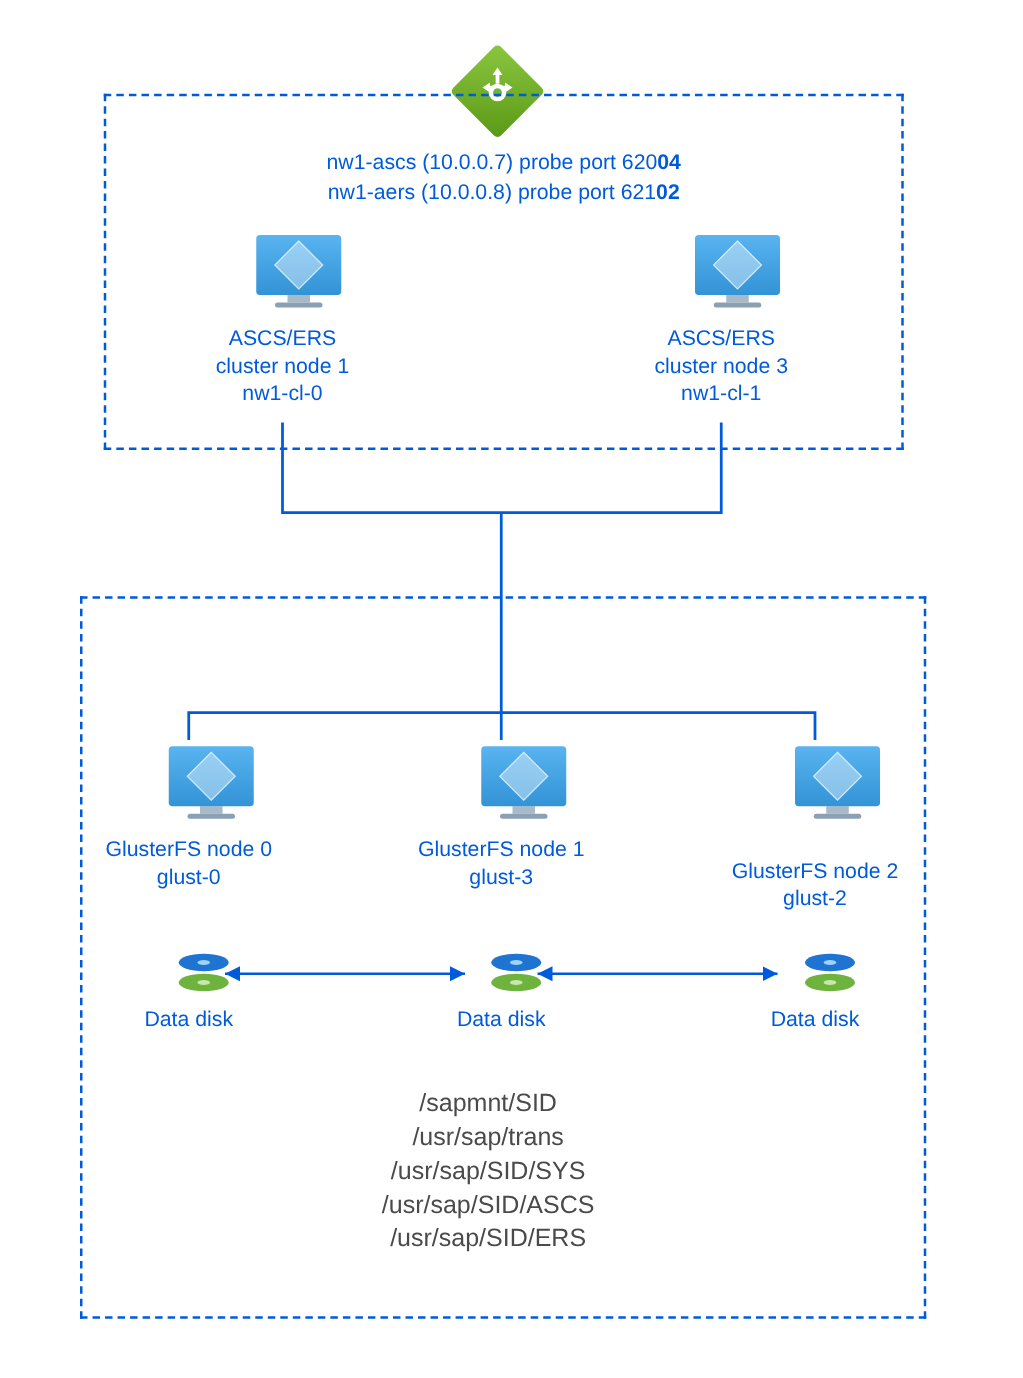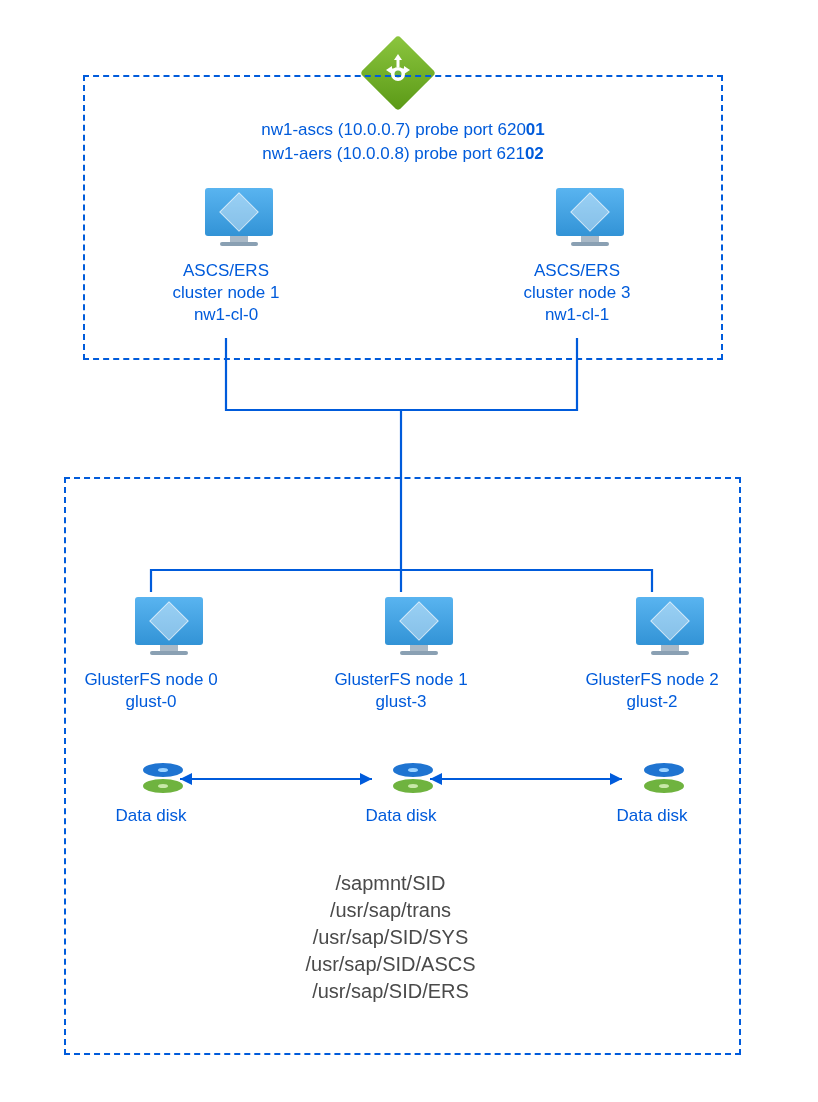--- a/index.html
+++ b/index.html
@@ -148,21 +148,21 @@
       <path d="M18 2 L14 8 L16.5 8 L16.5 15 L19.5 15 L19.5 8 L22 8 Z" fill="white"></path>
       <path d="M6 18 L12 14 L12 16.5 L15 16.5 L15 19.5 L12 19.5 L12 22 Z" fill="white"></path>
       <path d="M30 18 L24 14 L24 16.5 L21 16.5 L21 19.5 L24 19.5 L24 22 Z" fill="white"></path>
     </svg>
   </div>
 </div>
 
 <div class="dashed-box" style="left:83px; top:75px; width:640px; height:285px;"></div>
 
 <div class="header-label" style="position:absolute; left:83px; top:118px; width:640px;">
-  <div><span>nw1-ascs (10.0.0.7) probe port 620</span><b>01</b></div>
+  <div><span>nw1-ascs (10.0.0.7) probe port 620</span><b>04</b></div>
   <div><span>nw1-aers (10.0.0.8) probe port 621</span><b>02</b></div>
 </div>
 
 <div style="position:absolute; left:192px; top:188px; text-align:center;">
   <div class="vm-icon" style="margin:0 auto;">
     <div class="monitor-screen">
         <div class="cube"></div>
       </div>
     <div class="monitor-stand"></div>
     <div class="monitor-base"></div>
@@ -226,21 +226,21 @@
 </div>
 
 <div style="position:absolute; left:618px; top:597px; text-align:center;">
   <div class="vm-icon" style="margin:0 auto;">
     <div class="monitor-screen">
         <div class="cube"></div>
       </div>
     <div class="monitor-stand"></div>
     <div class="monitor-base"></div>
   </div>
-  <div class="label" style="margin-top:12px; width:140px; margin-left:-36px;">
+  <div class="label" style="margin-top:29px; width:140px; margin-left:-36px;">
     <div>GlusterFS node 2</div>
     <div>glust-2</div>
   </div>
 </div>
 
 <div style="position:absolute; left:130px; top:763px; text-align:center;">
   <div class="disk-icon" style="margin:0 auto;">
     <div class="disk-bottom"></div>
     <div class="disk-top"></div>
   </div>

